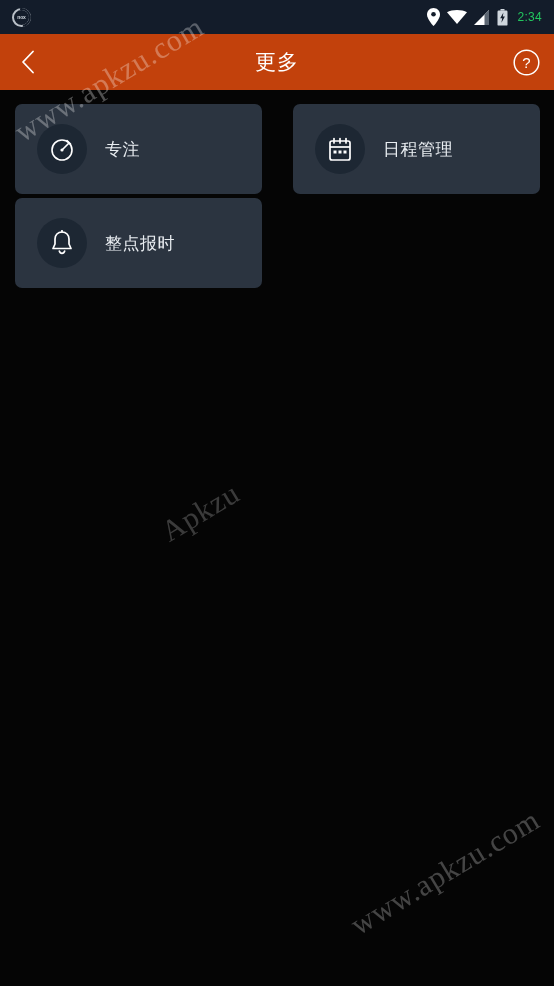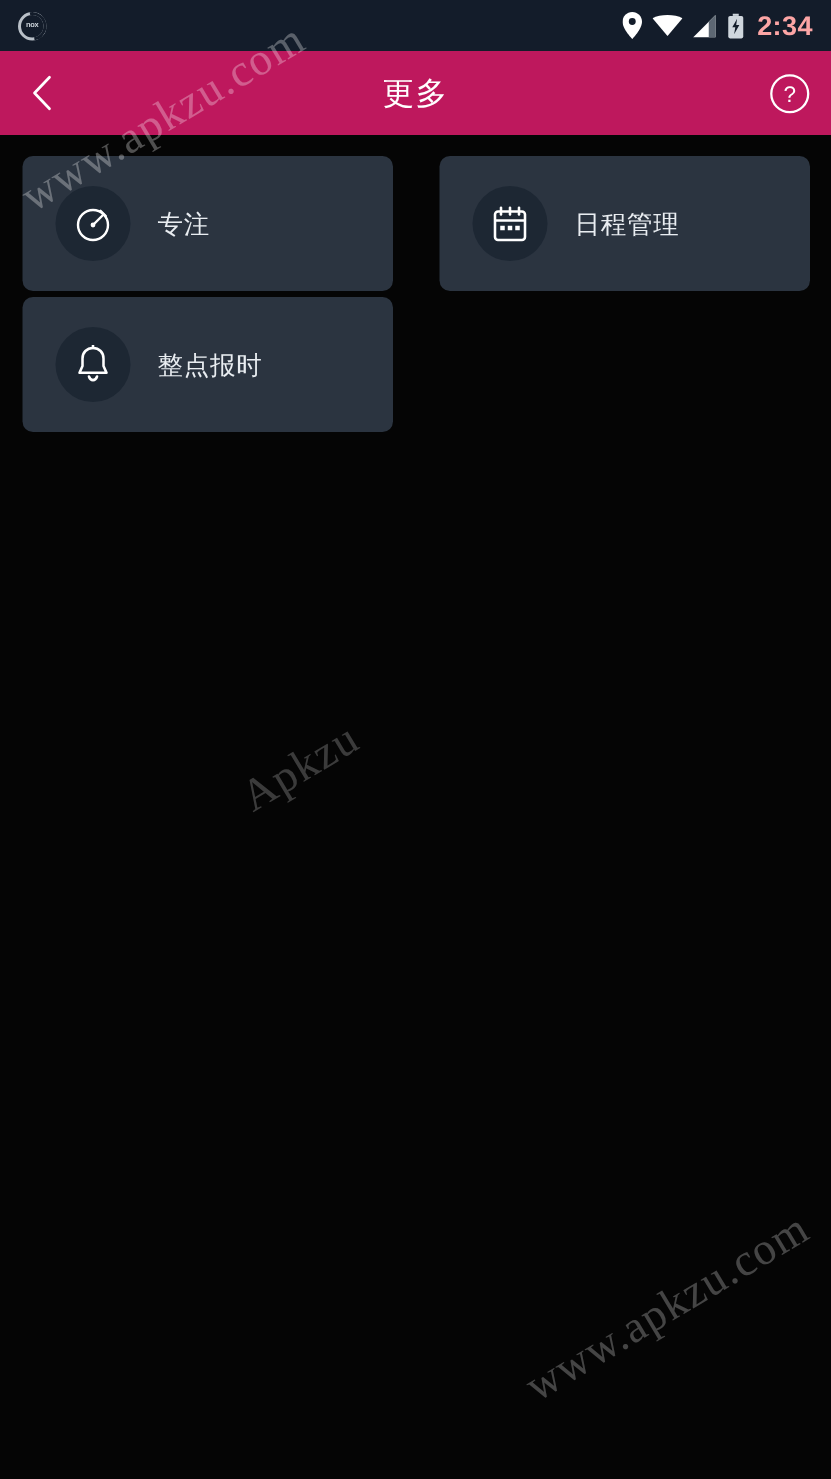--- a/index.html
+++ b/index.html
@@ -54,32 +54,32 @@
     transform: rotate(35deg);
   }
   .nox-badge span {
     font-size: 5px;
     color: #cfd6dd;
     letter-spacing: -0.2px;
     font-weight: bold;
     z-index: 2;
   }
   .clock {
-    color: #fca5a5;
-    font-size: 18px;
-    font-weight: bold;
+    color: #22c55e;
+    font-size: 12px;
+    font-weight: normal;
     letter-spacing: 0.3px;
     margin-left: 2px;
   }
   .icon-svg { display: block; }
 
   
   .header {
     height: 56px;
-    background: #be185d;
+    background: #c2410c;
     display: flex;
     align-items: center;
     position: relative;
     box-sizing: border-box;
   }
   .hdr-back {
     width: 56px; height: 56px;
     display: flex; align-items: center; justify-content: center;
   }
   .hdr-title {

